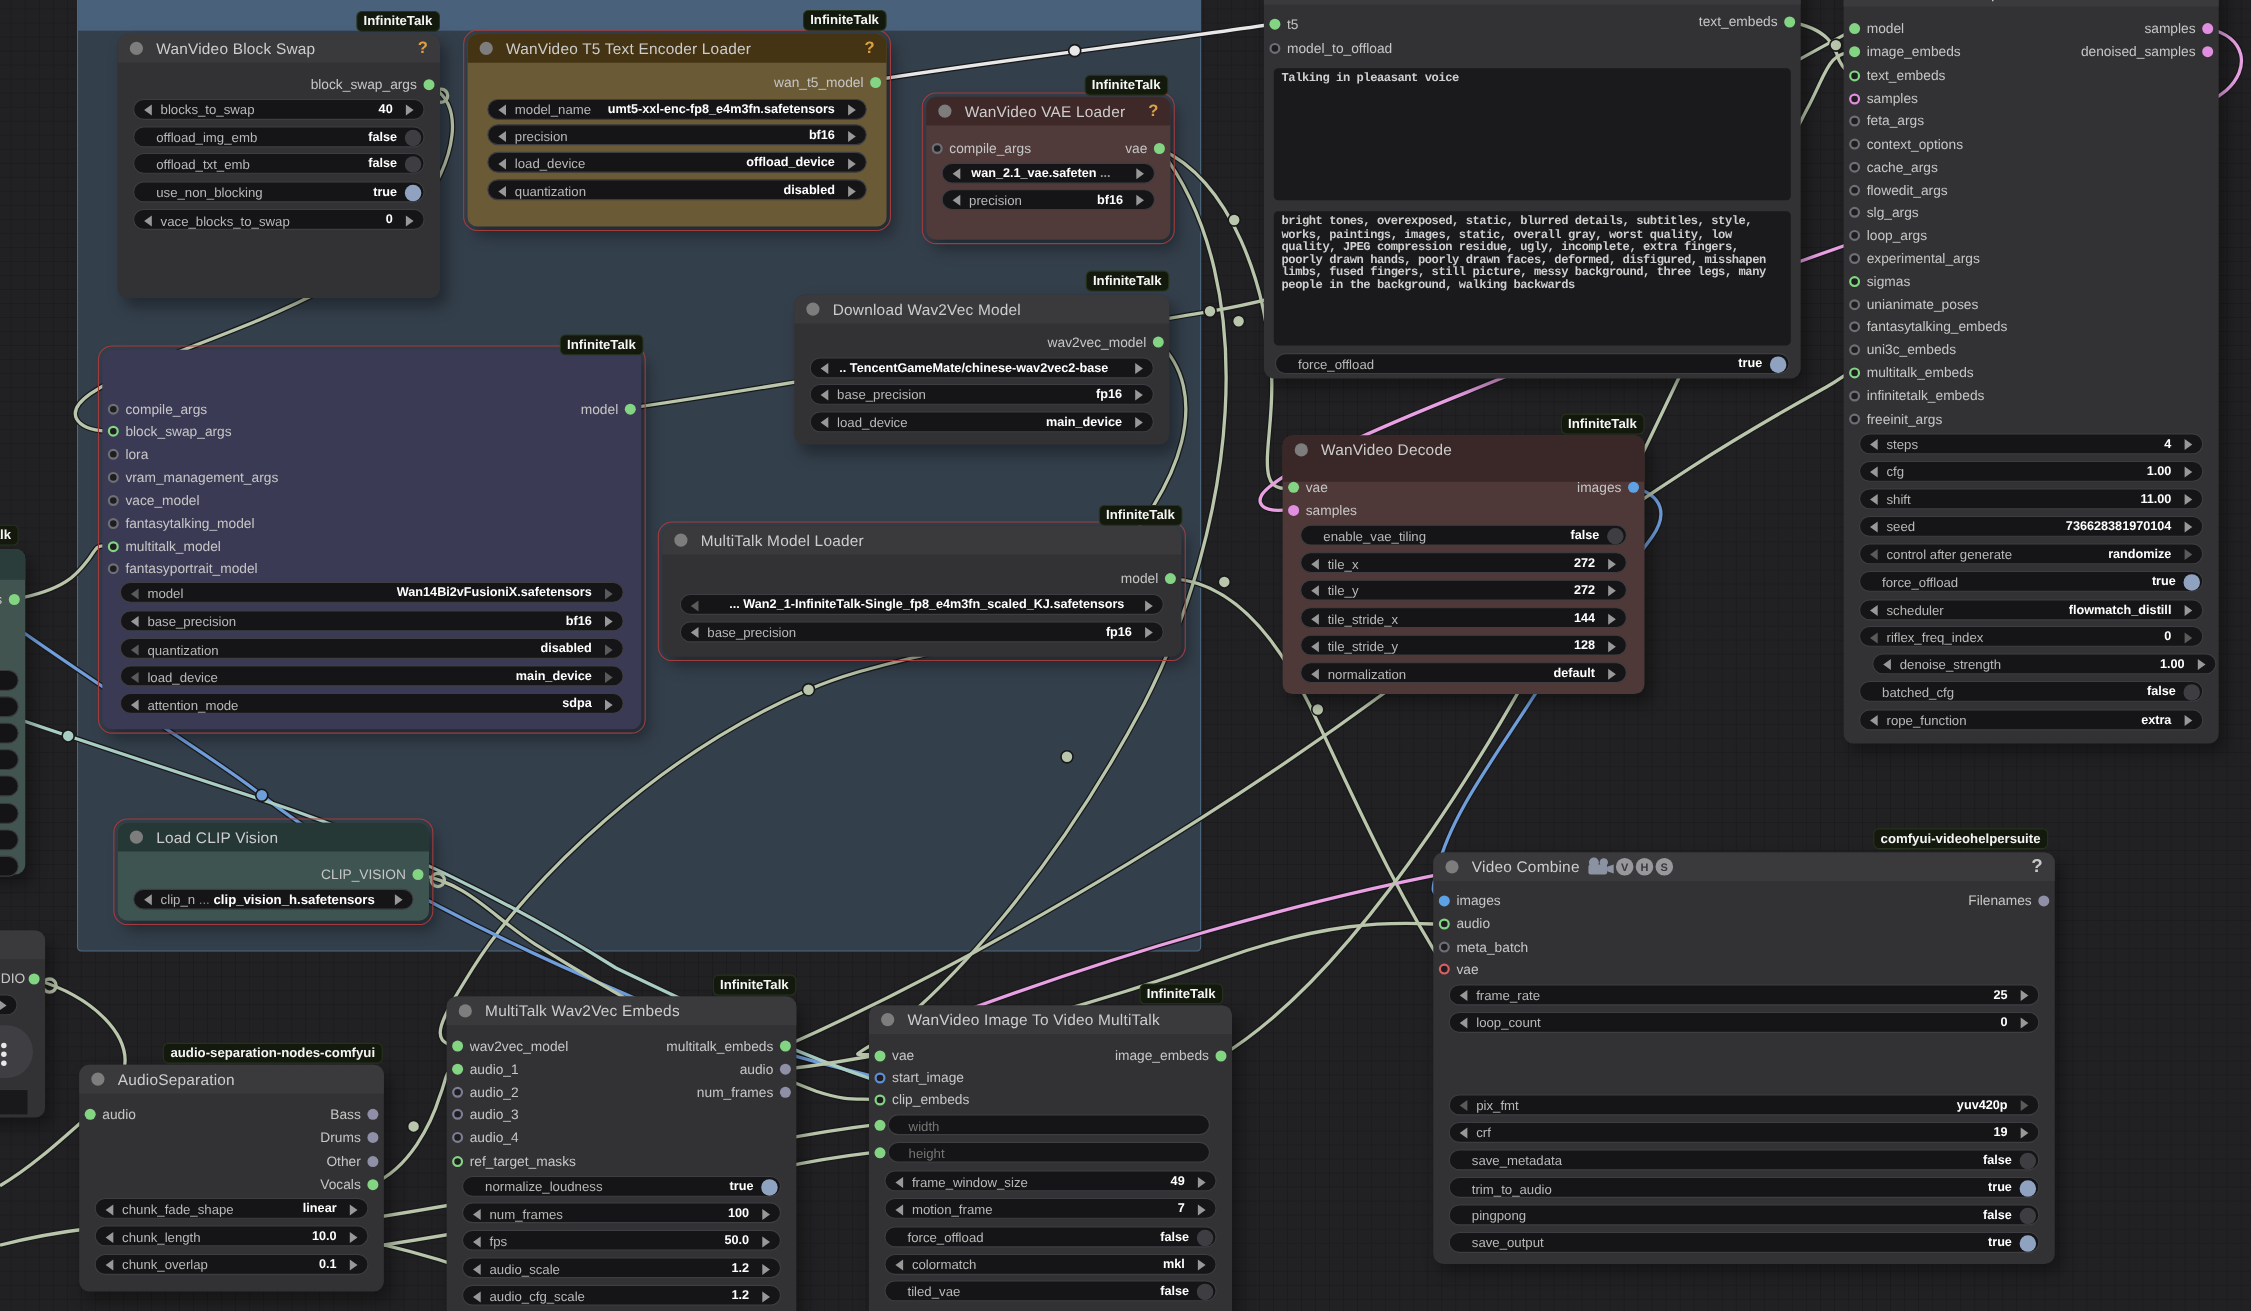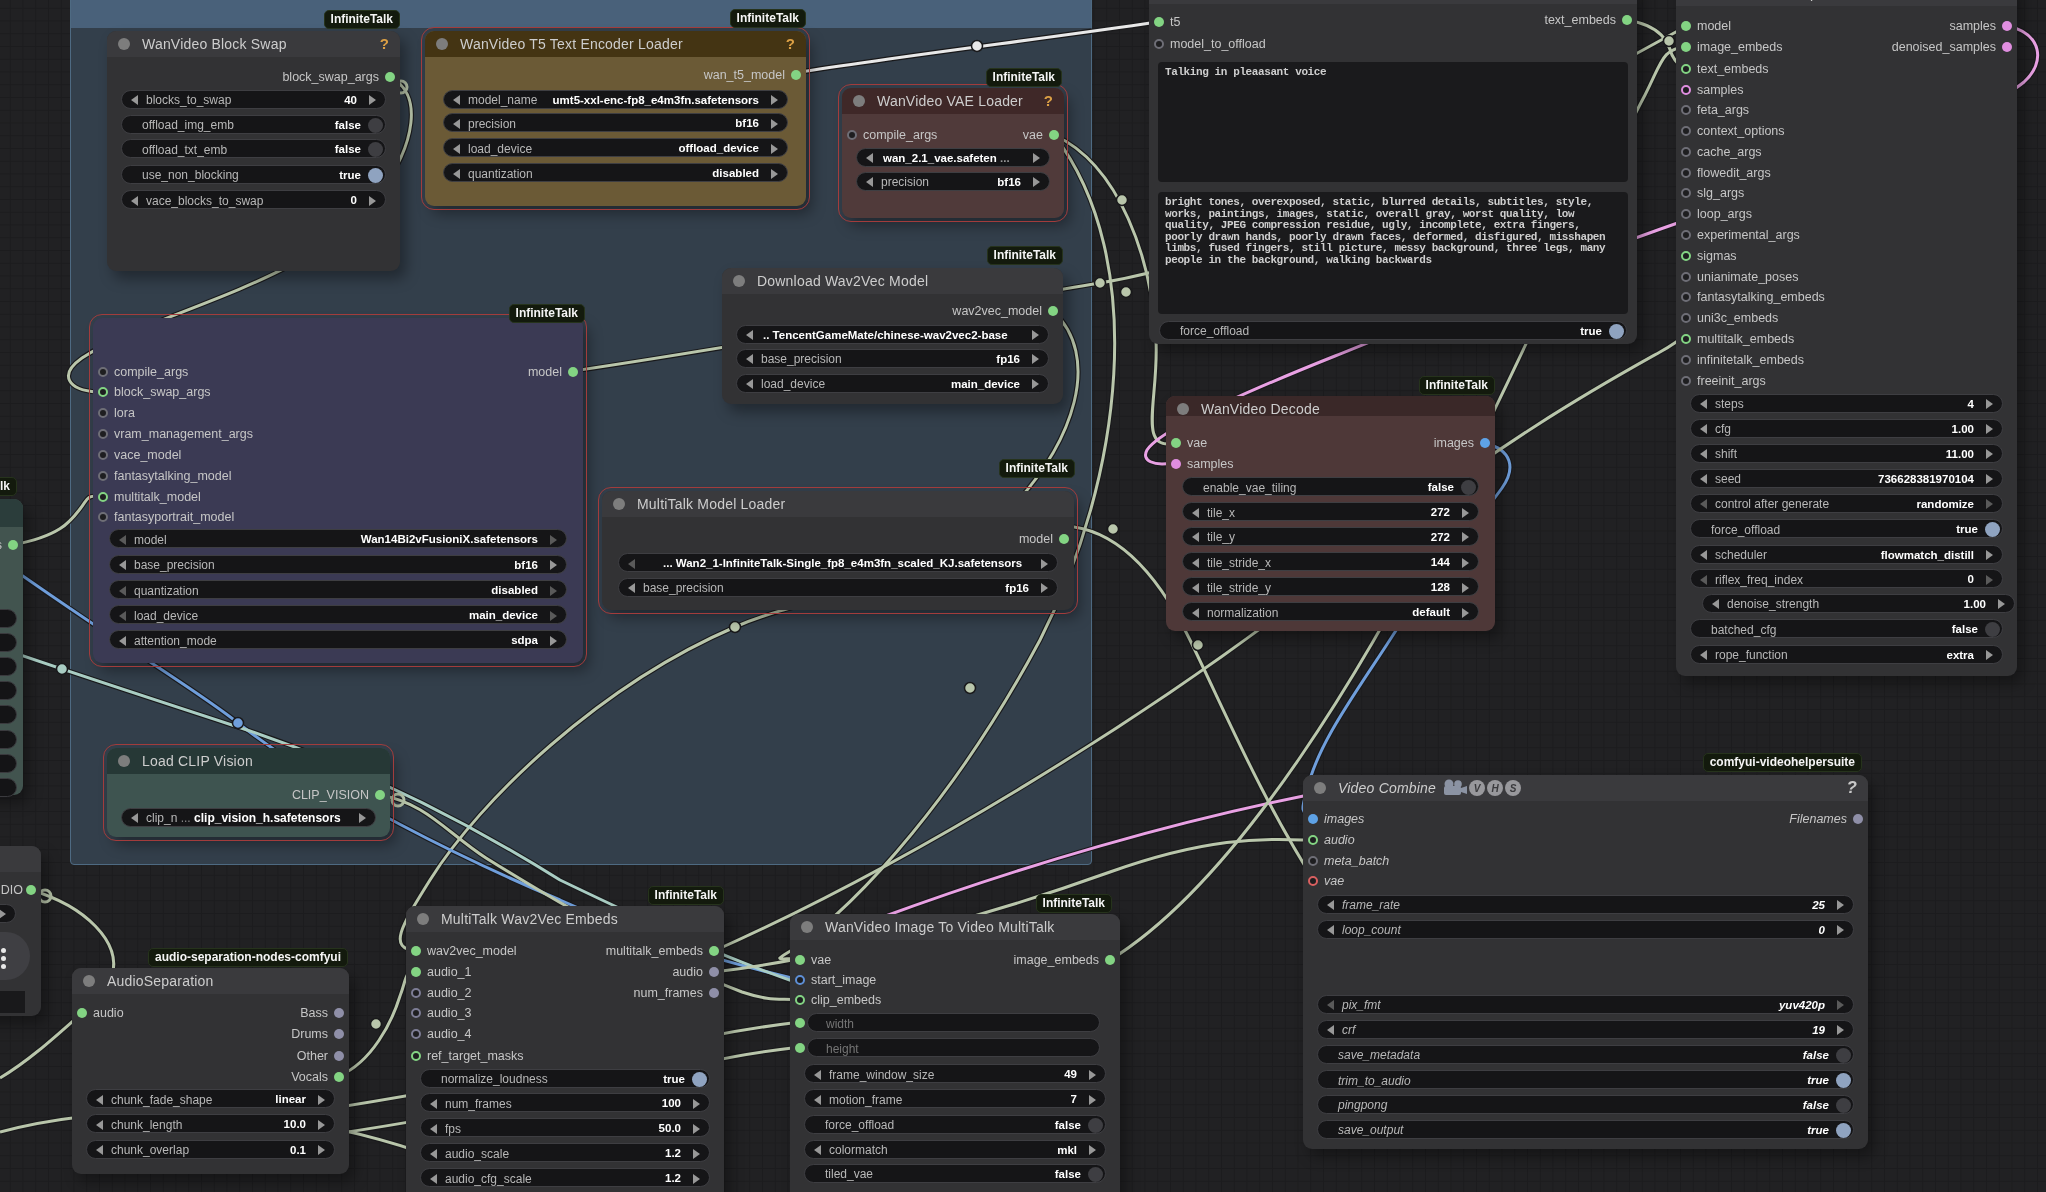--- a/index.html
+++ b/index.html
@@ -290,21 +290,21 @@
 <div class="lab">load_device</div>
         <div class="val">main_device</div>
 </div>
 <div class="w" style="left:16px;top:312.0px;width:458px">
 <div class="la"></div>
         <div class="ra"></div>
 <div class="lab">attention_mode</div>
         <div class="val">sdpa</div>
 </div>
 </div>
-<div class="node red" style="left:602px;top:478px;width:472px;height:119px;margin-top:13px;">
+<div class="node red" style="left:602px;top:478px;width:472px;height:119px;">
 <div class="tb" style="height:26px;">
 <div class="dot" style="top:7px"></div>
 <div class="txt" style="top:5px">MultiTalk Model Loader</div>
 </div>
 <div class="port" style="right:5px;top:43.0px;background:#83d483"></div>
 <div class="plab r" style="right:21px;top:42.0px">model</div>
 <div class="w" style="left:16px;top:62.0px;width:440px">
         <div class="la dim"></div>
         <div class="ra"></div>
         <div class="val" style="right:auto;left:44px">... Wan2_1-InfiniteTalk-Single_fp8_e4m3fn_scaled_KJ.safetensors</div>
@@ -451,21 +451,21 @@
         <div class="kn"></div>
 </div>
 <div class="w" style="left:14px;top:664.5px;width:313px">
 <div class="la"></div>
         <div class="ra"></div>
 <div class="lab">rope_function</div>
         <div class="val">extra</div>
 </div>
 </div>
 <div class="node" style="left:1166px;top:396px;width:329px;height:235px;background:#4e3838;">
-<div class="tb" style="height:20px;background:#3a2828;text-align:center;">
+<div class="tb" style="height:42px;background:#3a2828;text-align:center;">
 <div class="dot" style="top:7px"></div>
 <div class="txt" style="top:5px">WanVideo Decode</div>
 </div>
 <div class="port" style="left:5px;top:42.0px;background:#83d483"></div>
 <div class="plab" style="left:21px;top:41.0px">vae</div>
 <div class="port" style="left:5px;top:62.5px;background:#e08ee0"></div>
 <div class="plab" style="left:21px;top:61.5px">samples</div>
 <div class="port" style="right:5px;top:42.0px;background:#5ea2e6"></div>
 <div class="plab r" style="right:21px;top:41.0px">images</div>
 <div class="w" style="left:16px;top:81.0px;width:297px">
@@ -497,21 +497,21 @@
 <div class="lab">tile_stride_y</div>
         <div class="val">128</div>
 </div>
 <div class="w" style="left:16px;top:206.0px;width:297px">
 <div class="la"></div>
         <div class="ra"></div>
 <div class="lab">normalization</div>
         <div class="val">default</div>
 </div>
 </div>
-<div class="node" style="left:1303px;top:775px;width:565px;height:374px;font-style:italic;">
+<div class="node" style="left:1303px;top:775px;width:565px;height:374px;">
 <div class="tb" style="height:26px;">
 <div class="dot" style="top:7px"></div>
 <div class="txt" style="top:5px">Video Combine</div>
 <div class="help gray" style="top:3px">?</div>
 </div>
 <div style="position:absolute;left:140px;top:4px;width:110px;height:18px">
         <svg width="110" height="18">
           <g fill="#8b93a3">
             <circle cx="6" cy="5" r="4.5"></circle>
             <circle cx="15" cy="5" r="3.8"></circle>

